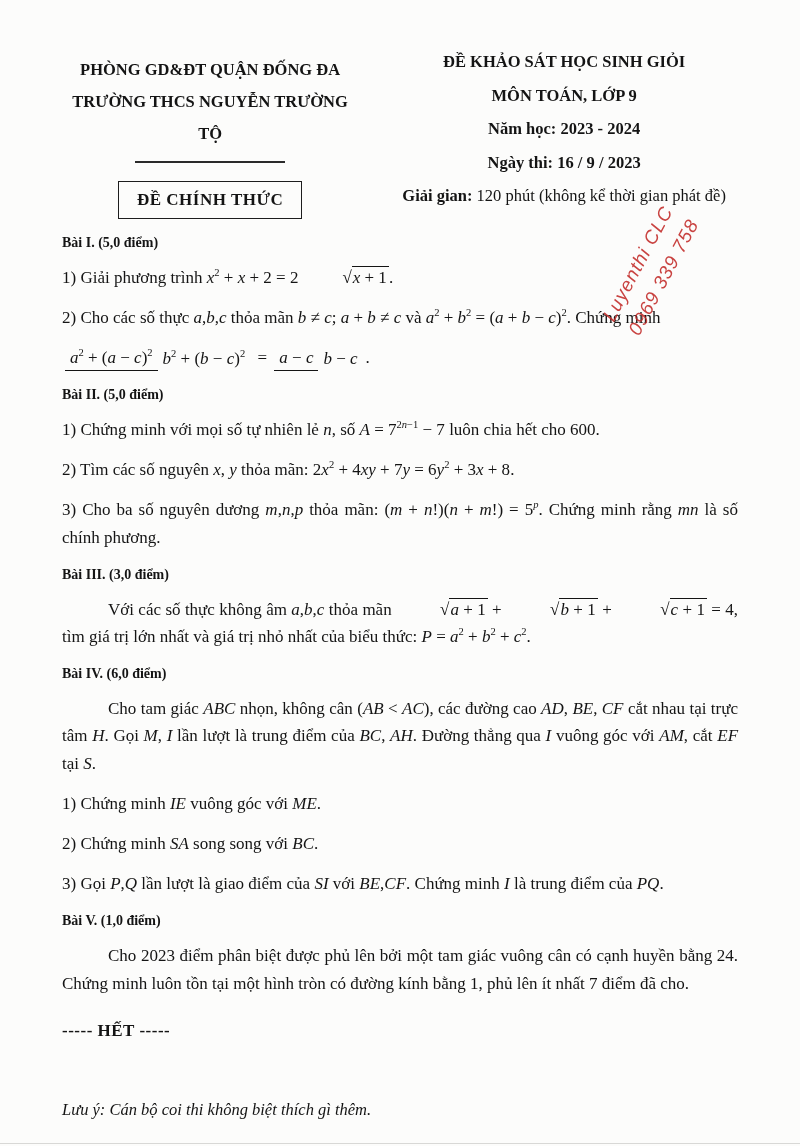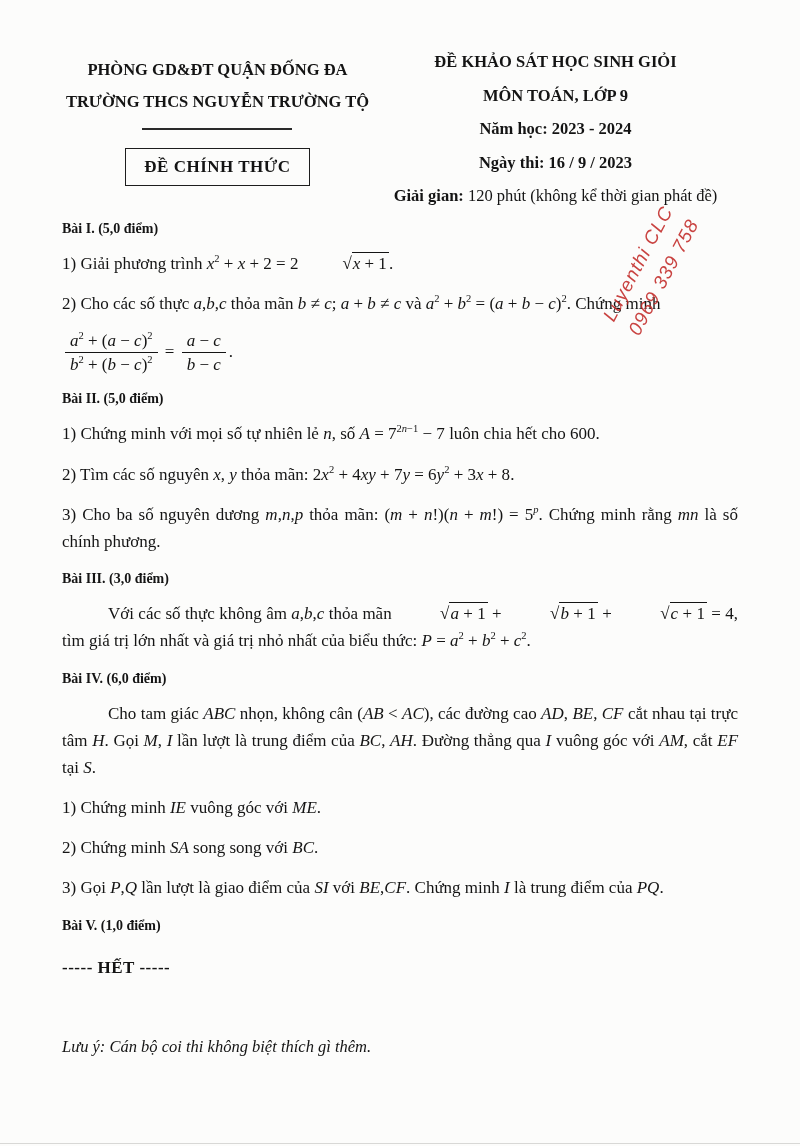--- a/index.html
+++ b/index.html
@@ -13,21 +13,21 @@
     overflow:hidden;
     box-sizing:border-box;
   }
   .page::after{
     content:"";position:absolute;left:0;right:0;bottom:2px;
     border-top:1.5px solid #d8d8d6;
   }
   .content{padding:54px 62px 0 62px;}
 
   
-  .header{display:flex;align-items:flex-start;}
+  .header{display:flex;align-items:flex-start;gap:32px;}
   .header-left{width:46%;text-align:center;}
   .header-right{width:54%;text-align:center;}
   .h-line{font-weight:bold;font-size:16.5px;line-height:1.95;}
   .header-right .h-line{line-height:1.0;margin-bottom:17px;}
   .divider{width:150px;border-top:2px solid #2a2a2a;margin:10px auto 14px auto;height:0;}
   .official-box{
     display:inline-block;border:1.7px solid #1d1d1d;
     padding:8px 18px;font-weight:bold;font-size:17px;margin-top:4px;
     letter-spacing:.5px;
   }
@@ -48,21 +48,21 @@
   .sec-heading{font-weight:bold;font-size:14px;margin:16px 0 4px 0;}
   p.item{font-size:17px;margin:13px 0;line-height:1.6;}
   p.justify{text-align:justify;}
   p.para{text-indent:46px;text-align:justify;}
   p.eq{margin:8px 0 14px 0;}
 
   .m{white-space:nowrap;}
   .m i{font-style:italic;}
   sup{font-size:.62em;line-height:0;}
 
-  .frac{display:inline-flex;flex-direction:column;vertical-align:middle;text-align:center;margin:0 3px;line-height:1.25;}
+  .frac{display:inline-flex;flex-direction:row;vertical-align:middle;text-align:center;margin:0 3px;line-height:1.25;}
   .frac .num{border-bottom:1.4px solid #141414;padding:0 5px 1px 5px;display:block;}
   .frac .den{padding:1px 5px 0 5px;display:block;}
 
   .sq{white-space:nowrap;margin-left:44px;}
   .rad{border-top:1.3px solid #141414;padding:1px 2px 0 1px;}
 
   .end-marker{font-weight:bold;font-size:17px;margin:24px 0 0 0;letter-spacing:.5px;}
 
   .footer{margin-top:56px;font-style:italic;font-size:16.5px;line-height:1.55;}
 </style>
@@ -124,20 +124,21 @@
     <div>
       <div class="sec-heading">Bài IV. (6,0 điểm)</div>
       <p class="item para">Cho tam giác <span class="m"><i>ABC</i></span> nhọn, không cân <span class="m">(<i>AB</i> &lt; <i>AC</i>)</span>, các đường cao <span class="m"><i>AD</i>, <i>BE</i>, <i>CF</i></span> cắt nhau tại trực tâm <span class="m"><i>H</i></span>. Gọi <span class="m"><i>M</i>, <i>I</i></span> lần lượt là trung điểm của <span class="m"><i>BC</i>, <i>AH</i></span>. Đường thẳng qua <span class="m"><i>I</i></span> vuông góc với <span class="m"><i>AM</i></span>, cắt <span class="m"><i>EF</i></span> tại <span class="m"><i>S</i></span>.</p>
       <p class="item">1) Chứng minh <span class="m"><i>IE</i></span> vuông góc với <span class="m"><i>ME</i></span>.</p>
       <p class="item">2) Chứng minh <span class="m"><i>SA</i></span> song song với <span class="m"><i>BC</i></span>.</p>
       <p class="item">3) Gọi <span class="m"><i>P</i>,<i>Q</i></span> lần lượt là giao điểm của <span class="m"><i>SI</i></span> với <span class="m"><i>BE</i>,<i>CF</i></span>. Chứng minh <span class="m"><i>I</i></span> là trung điểm của <span class="m"><i>PQ</i></span>.</p>
     </div>
 
     <div>
       <div class="sec-heading">Bài V. (1,0 điểm)</div>
+      <p class="item para">Cho 2023 điểm phân biệt được phủ lên bởi một tam giác vuông cân có cạnh huyền bằng 24. Chứng minh luôn tồn tại một hình tròn có đường kính bằng 1, phủ lên ít nhất 7 điểm đã cho.</p>
     </div>
 
     <div class="end-marker">----- HẾT -----</div>
 
     <div class="footer">
       <div>Lưu ý: Cán bộ coi thi không biệt thích gì thêm.</div>
 
     </div>
 
   </div>

